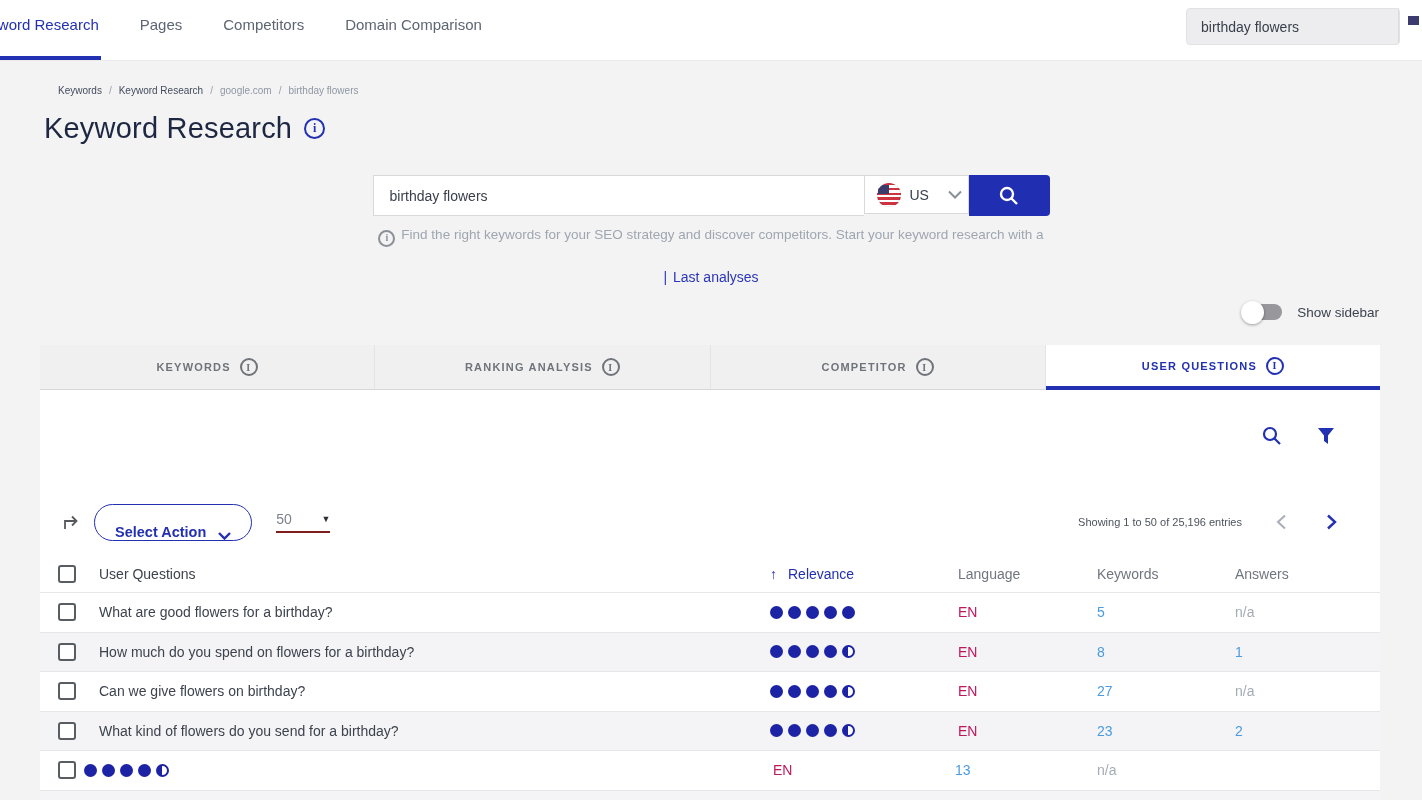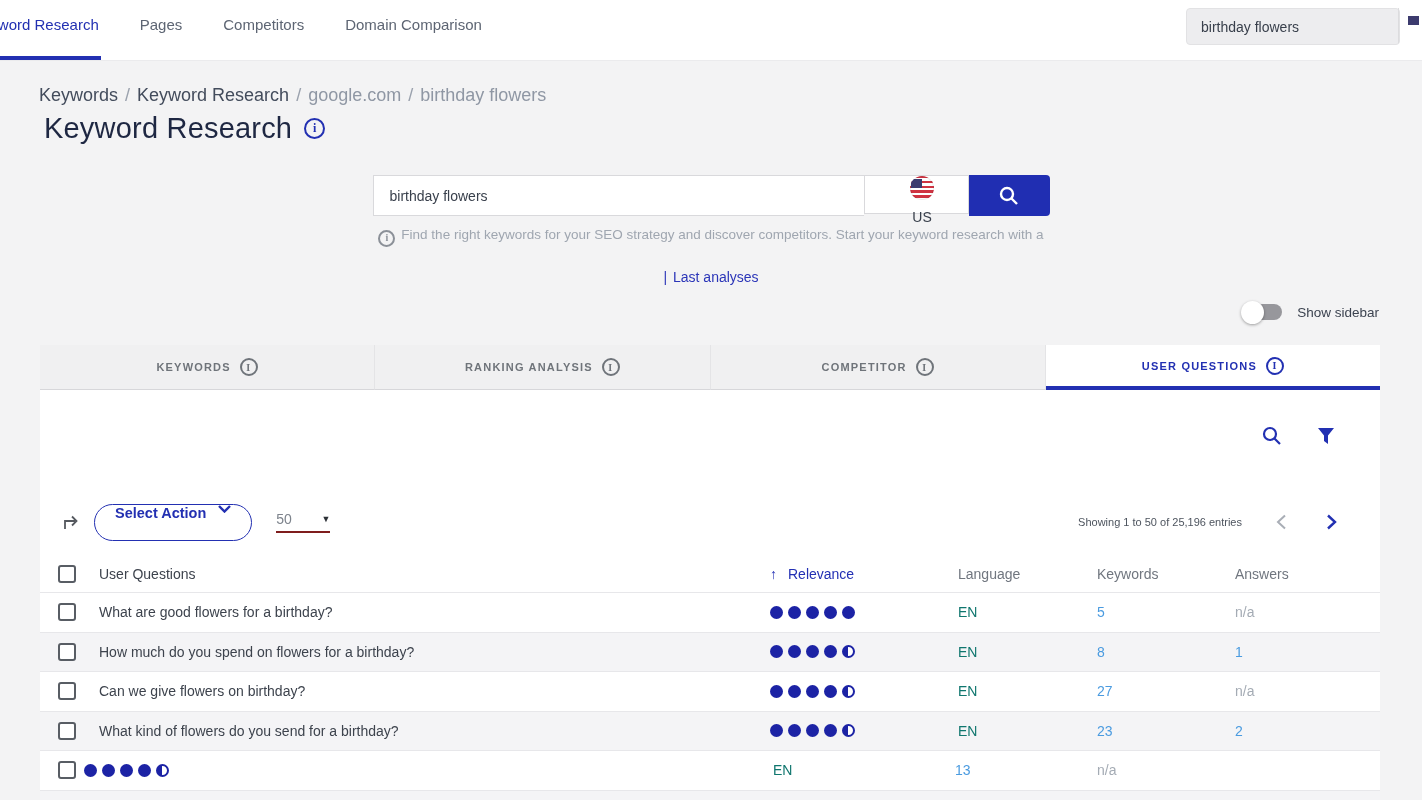--- a/index.html
+++ b/index.html
@@ -16,39 +16,39 @@
   .nav-underline{position:absolute;left:0;top:56px;width:101px;height:4px;background:#2230b2;}
   .top-search{position:absolute;left:1186px;top:8px;width:196px;height:33px;background:#ededef;
     border:1px solid #e2e2e4;border-radius:4px;padding-left:14px;font-size:14px;color:#39404c;
     font-family:"Liberation Sans",sans-serif;outline:none;}
   .top-flag-sep{position:absolute;left:1398px;top:8px;height:35px;border-left:1px solid #dcdcde;}
   .flag{width:24px;height:24px;border-radius:50%;position:relative;overflow:hidden;flex:none;
     background:repeating-linear-gradient(180deg,#cf3341 0 2.4px,#fff 2.4px 4.8px);box-shadow:inset 0 0 0 1px rgba(0,0,0,.08);}
   .flag::after{content:"";position:absolute;left:1px;top:2.5px;width:11px;height:9px;background:#3c3b6e;}
   .top-flag{position:absolute;left:1407px;top:13px;}
   
-  .breadcrumb{position:absolute;left:39px;top:85px;font-size:18px;color:#9aa1ad;}
+  .breadcrumb{position:absolute;left:58px;top:85px;font-size:10px;color:#9aa1ad;}
   .breadcrumb .crumb{color:#434c5c;cursor:pointer;}
   .breadcrumb .crumb.muted{color:#8f97a4;}
   .breadcrumb .sep{color:#9aa1ad;margin:0 7px;}
   .title-row{position:absolute;left:44px;top:112px;display:flex;align-items:center;gap:12px;}
   .page-title{font-size:29px;font-weight:500;color:#1e2742;letter-spacing:.2px;}
   .info-i{display:inline-flex;align-items:center;justify-content:center;border-radius:50%;
     border:2px solid currentColor;font-weight:bold;font-family:"Liberation Serif",serif;flex:none;}
   .info-lg{width:17px;height:17px;font-size:12px;color:#2230b2;cursor:pointer;}
   .info-sm{width:13px;height:13px;font-size:10px;color:#8b9098;cursor:pointer;}
   .info-tab{width:14px;height:14px;font-size:10px;color:#6f747a;cursor:pointer;}
   .tab.active .info-tab{color:#2230b2;}
   
   .search-wrap{position:absolute;left:0;top:175px;width:100%;display:flex;justify-content:center;}
   .search-group{display:flex;height:41px;}
   .kw-input{width:458px;height:39px;border:1px solid #d9d9dc;border-right:none;background:#fff;
     padding:0 16px;font-size:14px;color:#39404c;outline:none;font-family:"Liberation Sans",sans-serif;}
   .country-box{width:105px;height:39px;border:1px solid #d9d9dc;background:#fff;display:flex;
-    align-items:center;gap:9px;padding-left:12px;box-sizing:border-box;cursor:pointer;flex-direction:column;}
+    align-items:center;gap:9px;padding-left:12px;box-sizing:border-box;cursor:pointer;}
   .country-code{font-size:14px;color:#39404c;}
   .search-btn{width:81px;height:41px;background:#202eb2;border:none;border-radius:0 4px 4px 0;
     display:flex;align-items:center;justify-content:center;cursor:pointer;}
   .desc{position:absolute;left:0;top:224px;width:100%;text-align:center;font-size:13.5px;
     color:#9fa6b0;line-height:22px;}
   .desc .info-sm{vertical-align:-2px;margin-right:6px;}
   .last-analyses{position:absolute;left:0;top:269px;width:100%;text-align:center;font-size:14px;
     color:#2b35b8;font-weight:500;cursor:pointer;}
   .last-analyses .bar{margin-right:6px;font-weight:400;}
   
@@ -64,21 +64,21 @@
     display:flex;align-items:center;justify-content:center;gap:9px;font-size:11px;font-weight:bold;
     letter-spacing:1.2px;color:#6f747a;text-transform:uppercase;cursor:pointer;box-sizing:border-box;}
   .tab:last-child{border-right:none;}
   .tab.active{background:#fff;color:#2230b2;border-bottom:4px solid #2230b2;}
   .panel-icons{position:absolute;top:80px;right:44px;display:flex;gap:33px;align-items:center;}
   .panel-icons svg{cursor:pointer;}
   
   .toolbar-left{position:absolute;left:20px;top:158px;height:38px;display:flex;align-items:center;}
   .export-icon{cursor:pointer;display:flex;margin-right:12px;}
   .select-action{height:37px;padding:0 20px;border:1.5px solid #2330b2;border-radius:19px;background:#fff;
-    color:#2330b2;font-size:14.5px;font-weight:600;display:flex;align-items:flex-start;gap:12px;cursor:pointer;
+    color:#2330b2;font-size:14.5px;font-weight:600;display:flex;align-items:flex-end;gap:12px;cursor:pointer;
     font-family:"Liberation Sans",sans-serif;}
   .page-size{margin-left:24px;width:54px;border-bottom:2px solid #7f1d1d;display:flex;align-items:center;
     justify-content:space-between;padding-bottom:4px;cursor:pointer;}
   .page-size .val{font-size:14px;color:#7d838c;}
   .page-size .caret{font-size:9px;color:#2c3036;}
   .toolbar-right{position:absolute;right:38px;top:158px;height:38px;display:flex;align-items:center;}
   .showing{font-size:11px;color:#4d545e;}
   .pg{cursor:pointer;display:flex;align-items:center;justify-content:center;width:22px;height:22px;}
   .pg.prev{margin-left:28px;}
   .pg.next{margin-left:28px;}
@@ -92,21 +92,21 @@
   .thead .rel-h .arrow{margin-right:6px;}
   .tbody .trow{height:39.5px;font-size:14px;}
   .tbody .trow.alt{background:#f4f4f6;}
   .cb{width:18px;height:18px;border:2px solid #585d64;border-radius:3px;background:#fff;
     margin-left:18px;box-sizing:border-box;cursor:pointer;flex:none;}
   .qcell{padding-left:15px;color:#3d434d;}
   .relcell{display:flex;align-items:center;gap:5px;}
   .dot{width:13px;height:13px;border-radius:50%;background:#1c23a5;}
   .dot.half{background:linear-gradient(90deg,#1c23a5 46%,#fff 46%);border:2px solid #1c23a5;
     width:9px;height:9px;}
-  .langcell{color:#0f766e;padding-left:3px;}
+  .langcell{color:#be185d;padding-left:3px;}
   .numlink{color:#4a9be0;cursor:pointer;}
   .na{color:#a4abb4;}
   .partial-row{height:40px;background:#f4f4f6;display:flex;align-items:center;}
 </style>
 </head>
 <body>
 
 <div class="topbar">
   <div class="topnav">
       <div class="nav-item active"><span>Keyword Research</span></div>

